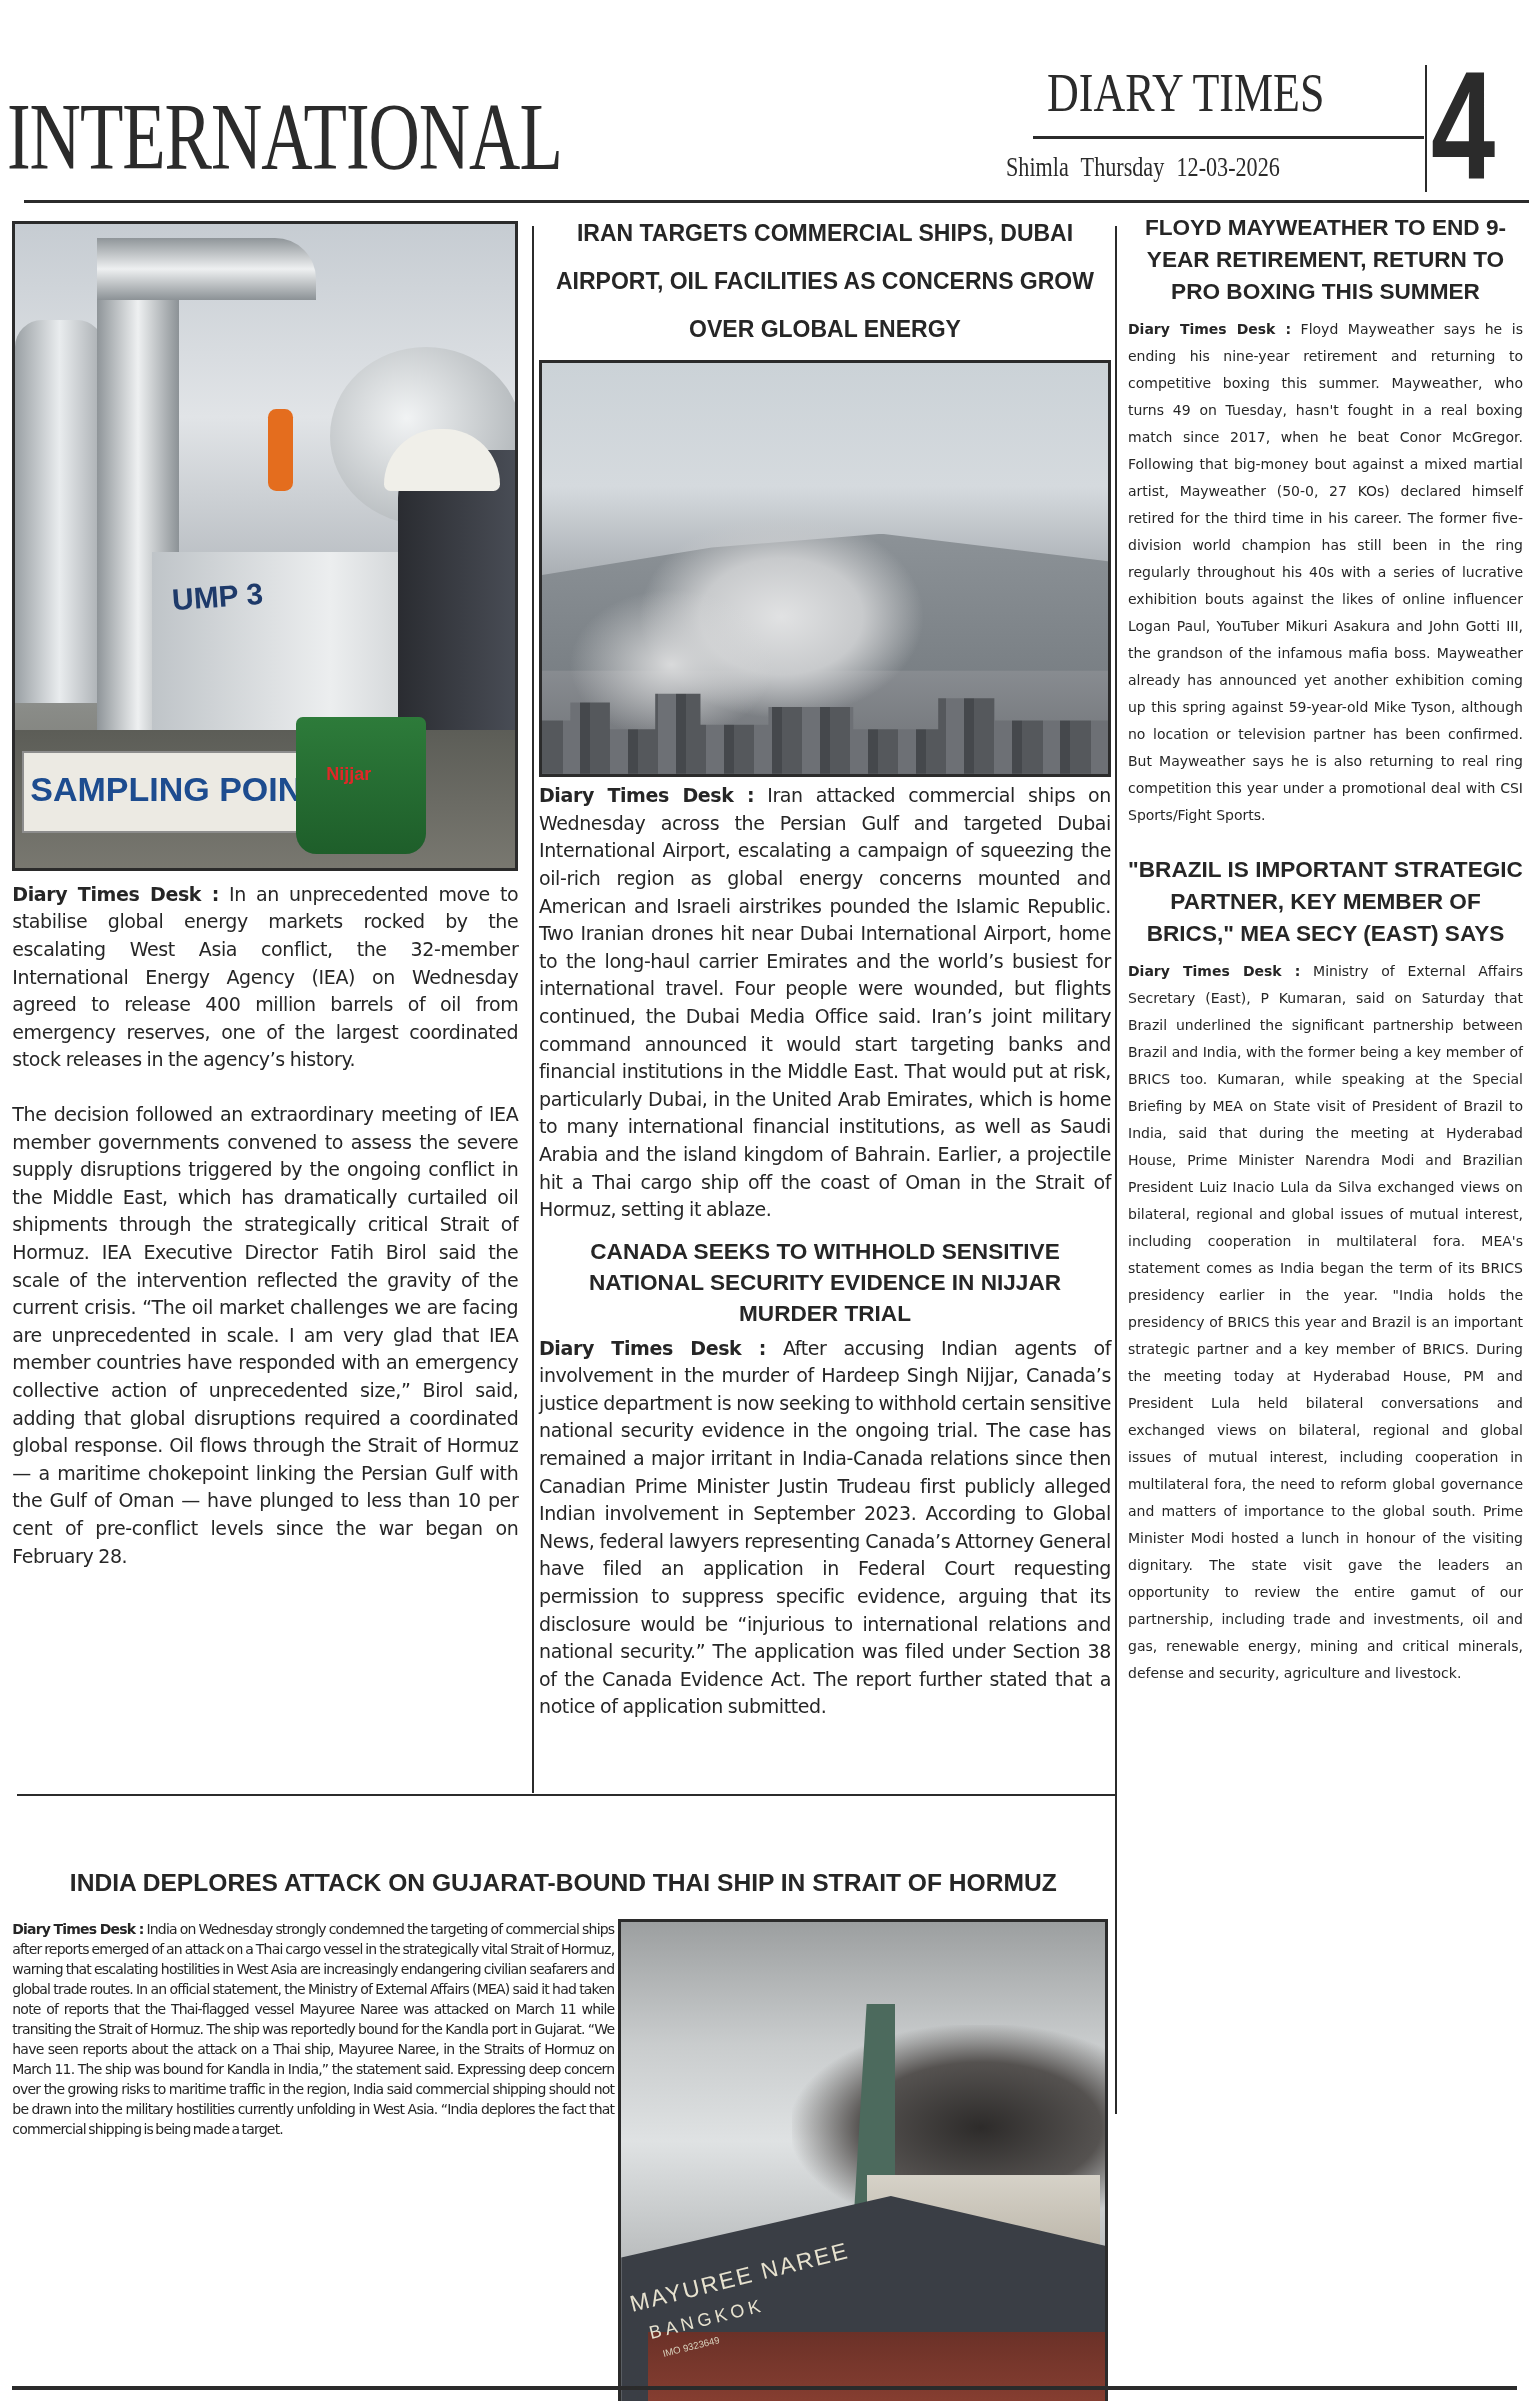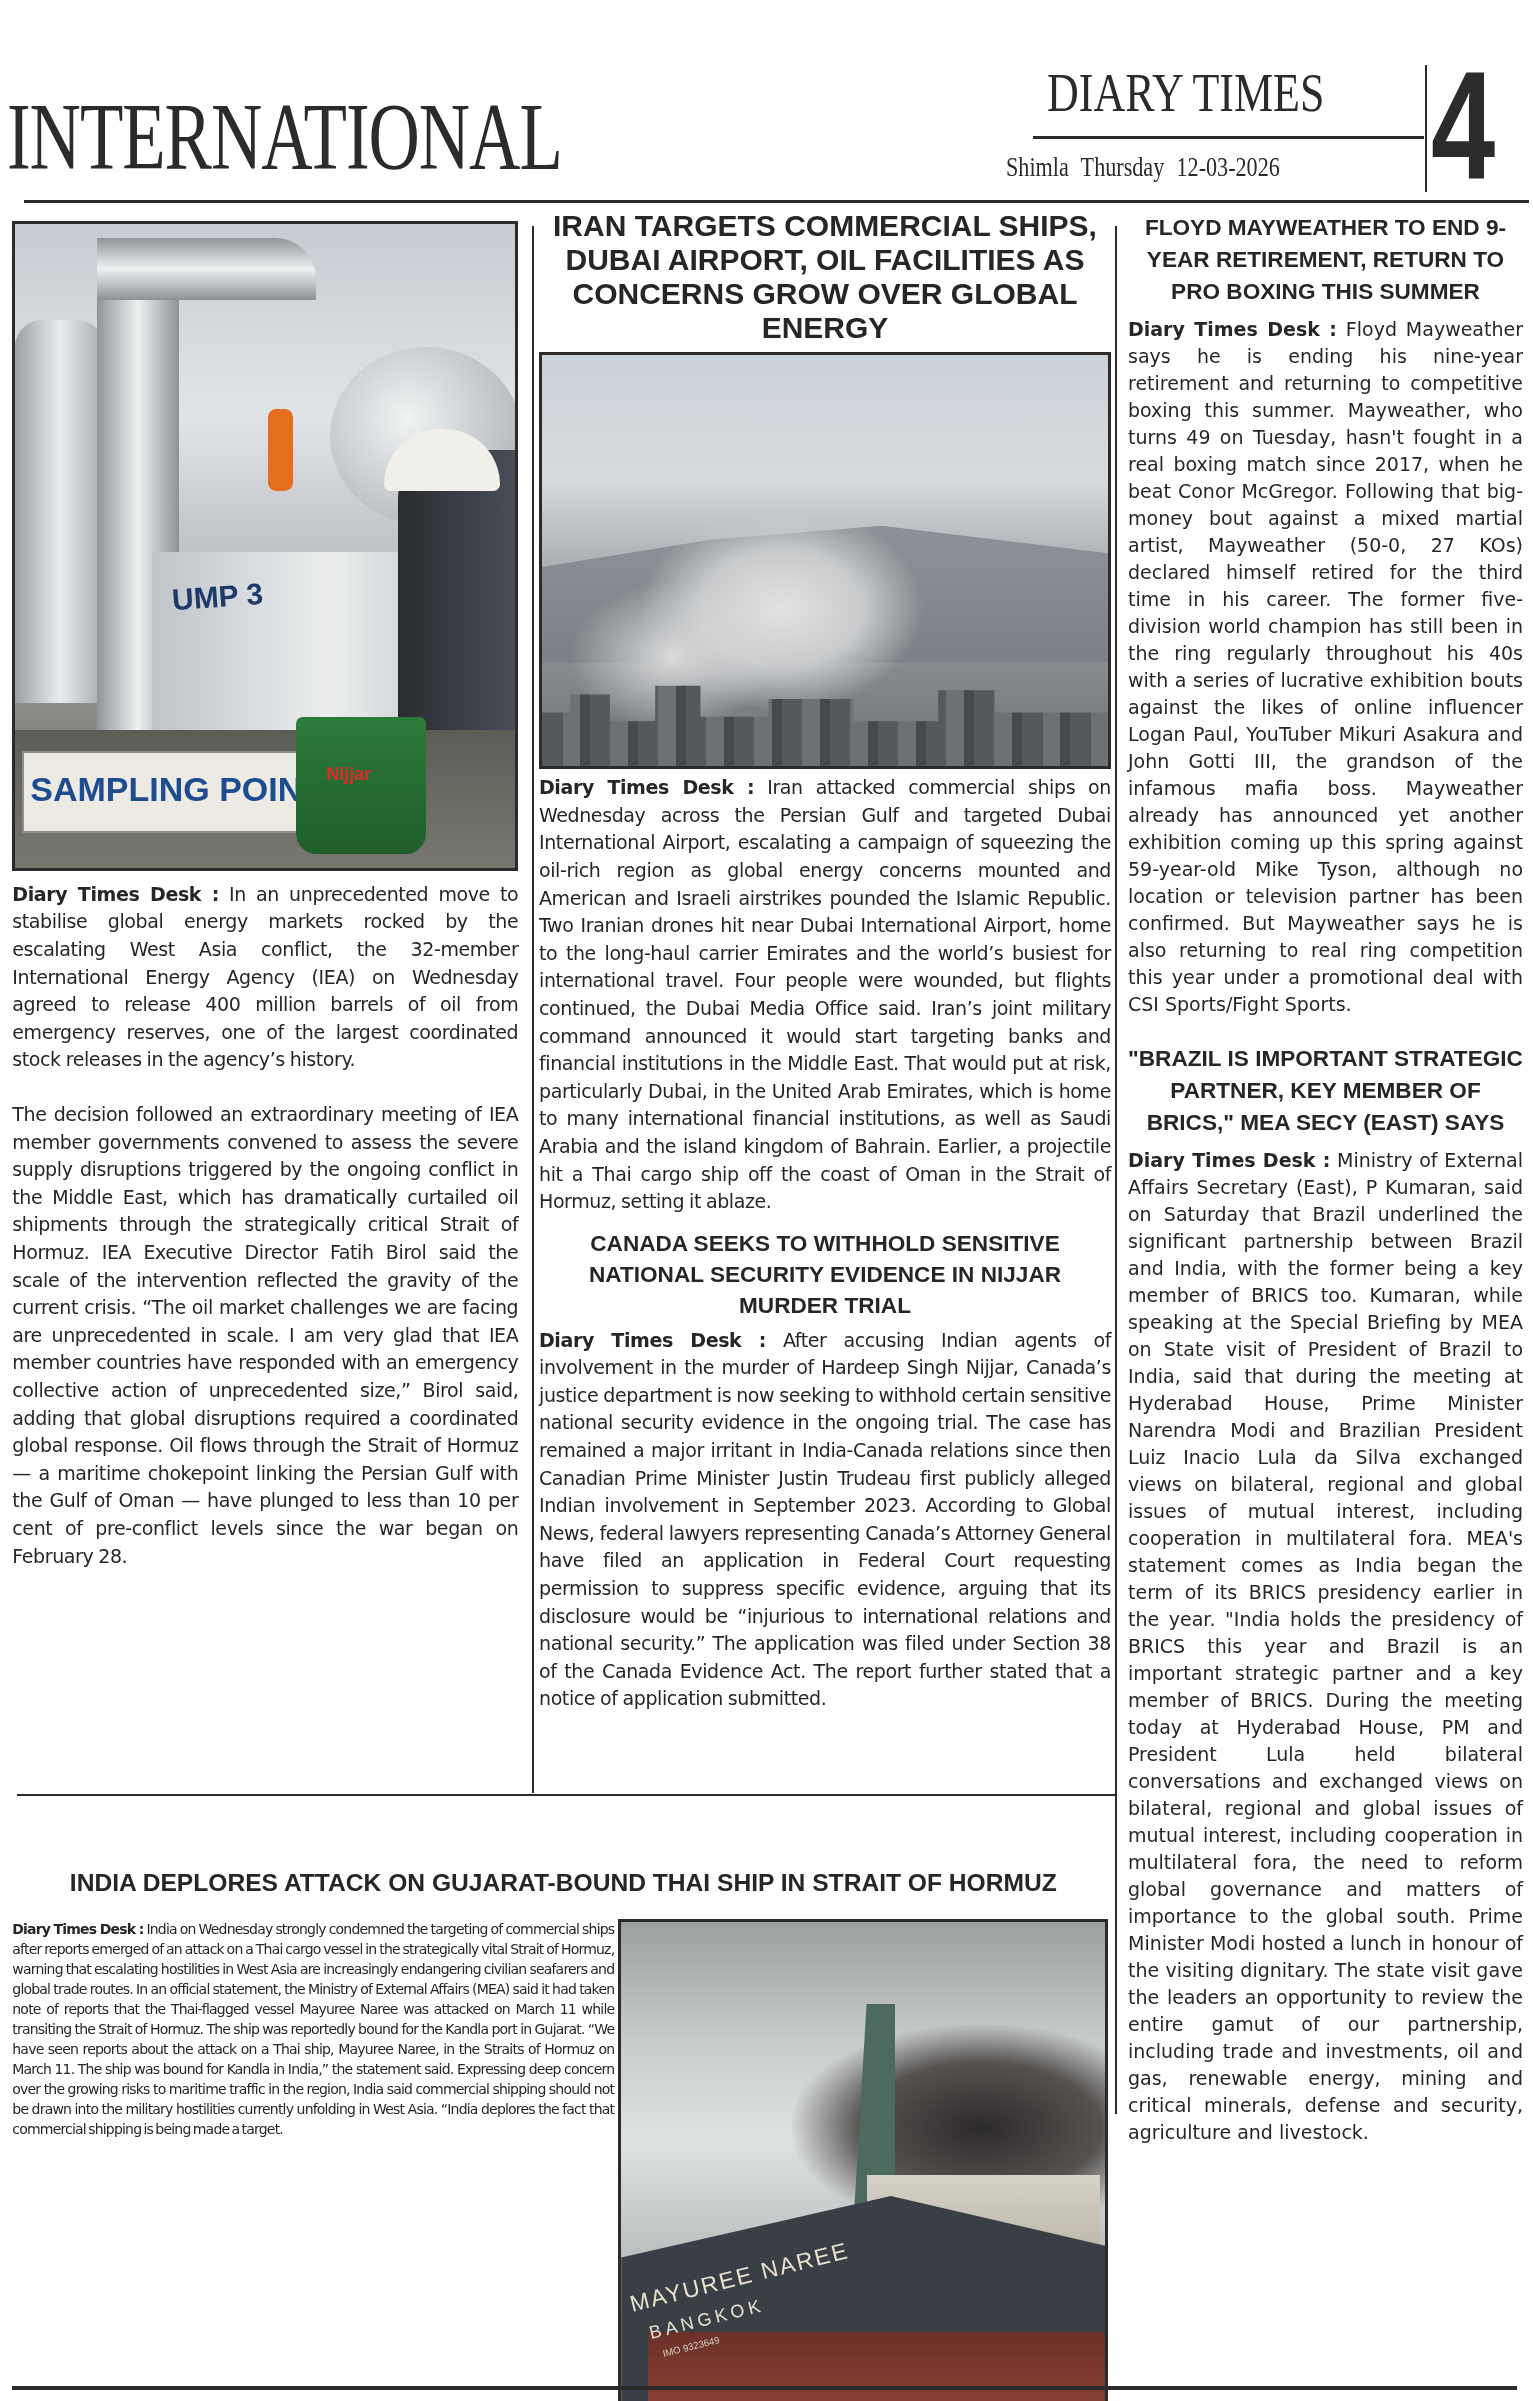--- a/index.html
+++ b/index.html
@@ -22,29 +22,29 @@
   .para + .para { margin-top: 27px; }
 
   .col1 { position: absolute; left: 12.3px; top: 209px; width: 506px; }
   .col1 .headline { font-size: 23px; line-height: 36px; padding: 0 13.7px; }
   .photo { position: relative; border: 3.4px solid #2b2b2b; overflow: hidden; }
   .col1 .photo { margin-top: 12.3px; height: 650px; }
   .col1 .body { margin-top: 9.6px; }
 
   .vrule-1 { position: absolute; left: 532px; top: 226px; width: 2.1px; height: 1567px; background: #2b2b2b; }
   .col2 { position: absolute; left: 539px; top: 209px; width: 572px; }
-  .col2 .headline { font-size: 30px; line-height: 34px; padding: 0 13.7px; }
+  .col2 .headline { font-size: 23px; line-height: 48px; padding: 0 13.7px; }
   .col2 .photo { margin-top: 6.8px; height: 417px; }
   .col2 .body { margin-top: 5.5px; }
   .col2 .headline.second { margin-top: 12.3px; font-size: 22.6px; line-height: 31px; }
 
   .vrule-2 { position: absolute; left: 1115px; top: 226px; width: 2.1px; height: 1888px; background: #2b2b2b; }
   .col3 { position: absolute; left: 1128px; top: 212px; width: 395px; }
   .col3 .headline { font-size: 22.6px; line-height: 32px; }
-  .col3 .body { margin-top: 8.2px; font-size: 19px; line-height: 27px; letter-spacing: 0; word-spacing: 0; font-family: "DejaVu Sans", sans-serif; }
+  .col3 .body { margin-top: 8.2px; font-size: 14px; line-height: 27px; letter-spacing: 0; word-spacing: 0; font-family: "DejaVu Sans", sans-serif; }
   .col3 .headline.second { margin-top: 24.6px; }
 
   .mid-rule { position: absolute; left: 17px; top: 1794px; width: 1098px; height: 2.1px; background: #2b2b2b; }
   .bottom-article { position: absolute; left: 12.3px; top: 1864px; width: 1102px; }
   .bottom-article .headline { font-size: 24.6px; line-height: 38px; }
   .bottom-text { position: absolute; left: 0; top: 55px; width: 602px; }
   .bottom-text .body { letter-spacing: -0.8px; word-spacing: -1.4px; font-size: 14px; line-height: 20px; }
   .bottom-photo { position: absolute; left: 606px; top: 55px; width: 490px; height: 493px; }
   .bottom-rule { position: absolute; left: 12.3px; top: 2386px; width: 1505px; height: 4.1px; background: #2b2b2b; }
 

